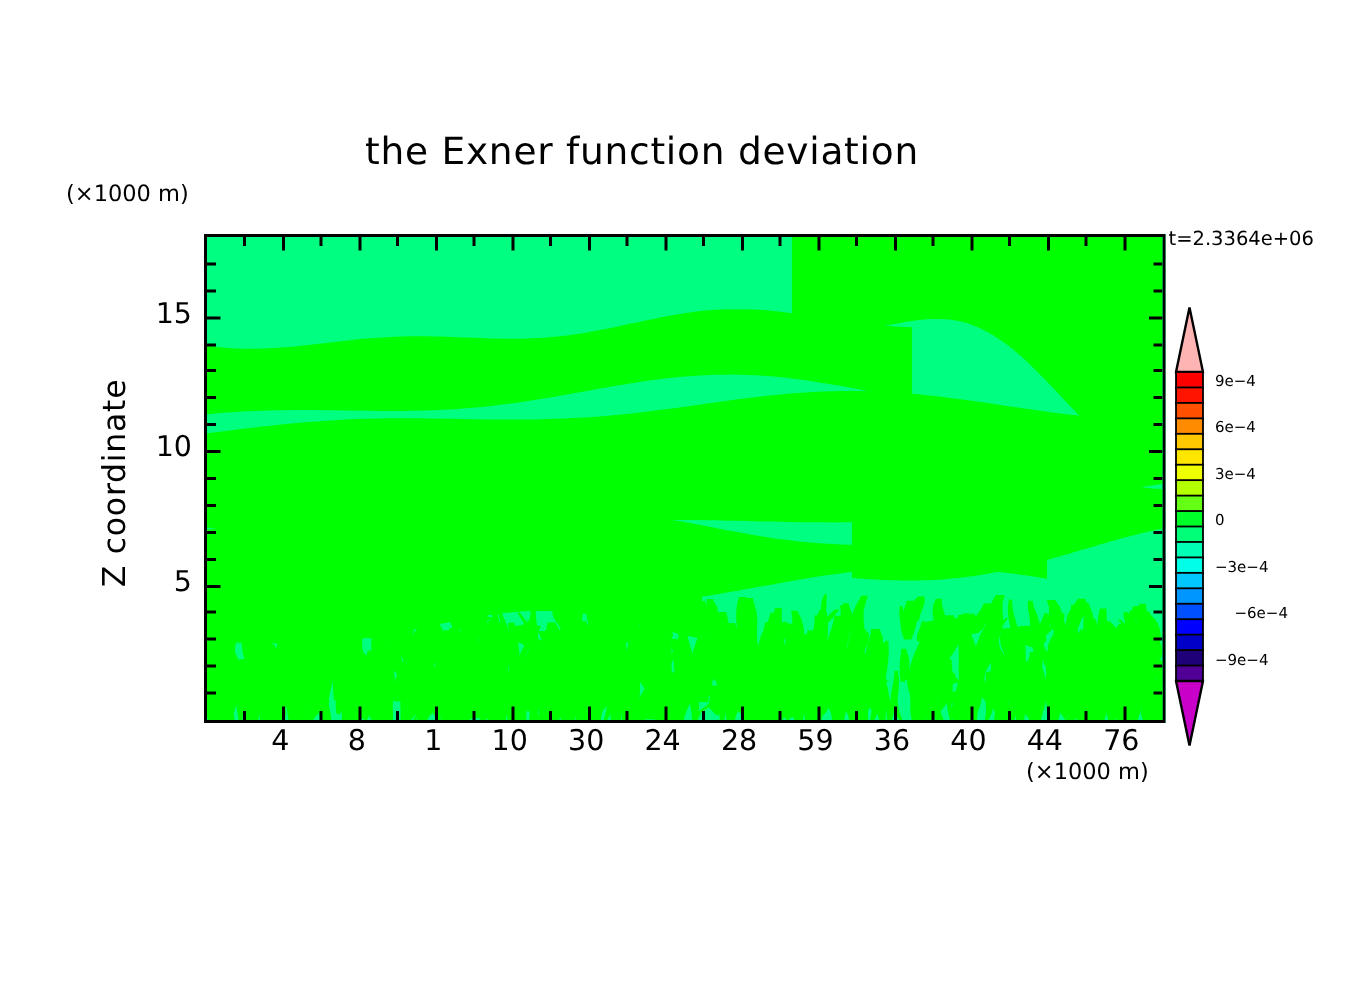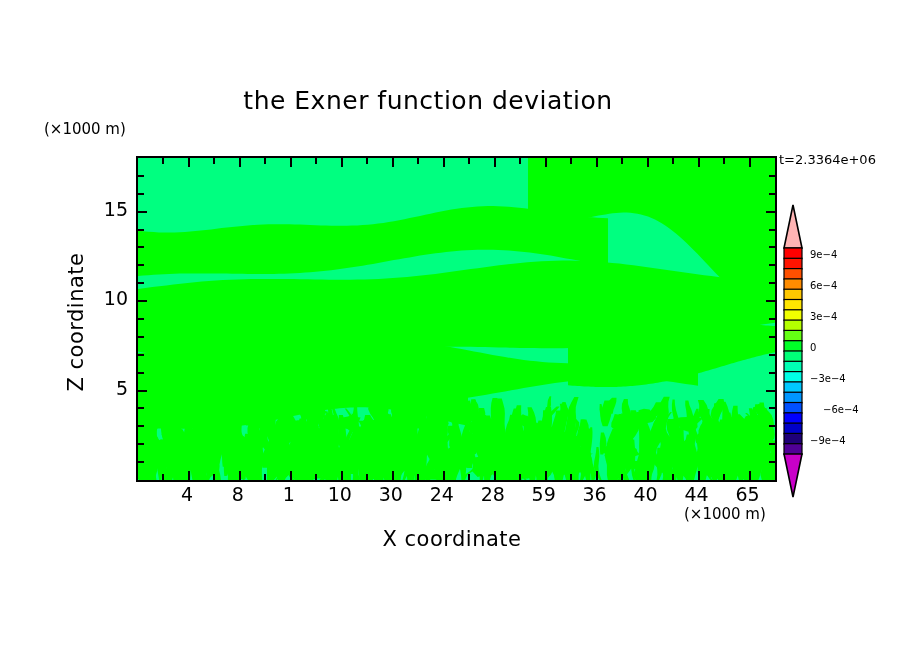--- a/index.html
+++ b/index.html
@@ -172,21 +172,20 @@
 </head>
 <body>
 
 <div id="figure">
 
   <div class="txt" id="chart-title">the Exner function deviation</div>
 
   <div class="txt" id="y-unit-label">(×1000 m)</div>
   <div class="txt" id="x-unit-label">(×1000 m)</div>
 
-  <div class="txt" id="x-axis-title">X coordinate</div>
   <div class="txt" id="y-axis-title">Z coordinate</div>
 
   <div class="txt" id="time-annotation">t=2.3364e+06</div>
 
   <div id="plot-frame">
     <svg id="plot-canvas" viewBox="0 0 637 322" preserveAspectRatio="none">
         <rect x="0" y="0" width="637" height="322" fill="#00ff80"></rect>
         <g fill="#00ff00">
           <polygon points="390.0,0.0 637.0,0.0 637.0,96.0 637.0,154.4 633.5,153.9 629.9,153.1 626.4,152.0 622.9,150.7 619.4,149.1 615.8,147.3 612.3,145.3 608.8,143.0 605.2,140.5 601.7,137.8 598.2,134.9 594.7,131.8 591.1,128.5 587.6,125.2 584.1,121.7 580.5,118.1 577.0,114.4 573.5,110.7 570.0,107.0 566.4,103.2 562.9,99.5 559.4,95.8 555.8,92.2 552.3,88.7 548.8,85.2 545.3,81.9 541.7,78.7 538.2,75.7 534.7,72.9 531.1,70.2 527.6,67.8 524.1,65.5 520.6,63.5 517.0,61.6 513.5,60.0 510.0,58.6 506.4,57.4 502.9,56.5 499.4,55.7 495.9,55.2 492.3,54.8 488.8,54.6 485.3,54.6 481.7,54.7 478.2,55.0 474.7,55.3 471.2,55.8 467.6,56.4 464.1,57.0 460.6,57.6 457.0,58.3 453.5,58.9 450.0,59.6 446.5,60.2 442.9,60.7 439.4,61.2 435.9,61.6 432.3,61.9 428.8,62.0 425.3,62.0 421.8,61.9 418.2,61.6 414.7,61.2 411.2,60.6 407.6,59.8 404.1,58.9 400.6,57.8 397.1,56.6 393.5,55.2 390.0,53.6"></polygon>
           <polygon points="0.0,72.6 5.2,73.2 10.4,73.7 15.7,74.1 20.9,74.4 26.1,74.5 31.3,74.5 36.6,74.4 41.8,74.2 47.0,73.9 52.2,73.5 57.4,73.1 62.7,72.5 67.9,72.0 73.1,71.4 78.3,70.8 83.6,70.1 88.8,69.5 94.0,69.0 99.2,68.4 104.4,67.9 109.7,67.5 114.9,67.1 120.1,66.8 125.3,66.5 130.6,66.3 135.8,66.2 141.0,66.2 146.2,66.2 151.4,66.3 156.7,66.4 161.9,66.6 167.1,66.8 172.3,67.0 177.6,67.2 182.8,67.4 188.0,67.6 193.2,67.7 198.4,67.8 203.7,67.8 208.9,67.8 214.1,67.6 219.3,67.4 224.6,67.1 229.8,66.7 235.0,66.2 240.2,65.6 245.4,64.9 250.7,64.1 255.9,63.2 261.1,62.2 266.3,61.2 271.6,60.1 276.8,59.0 282.0,57.9 287.2,56.8 292.4,55.7 297.7,54.6 302.9,53.5 308.1,52.5 313.3,51.6 318.6,50.8 323.8,50.0 329.0,49.4 334.2,48.9 339.4,48.5 344.7,48.2 349.9,48.1 355.1,48.1 360.3,48.2 365.6,48.4 370.8,48.7 376.0,49.2 381.2,49.7 386.4,50.3 391.7,51.0 396.9,51.8 402.1,52.5 407.3,53.3 412.6,54.1 417.8,54.9 423.0,55.7 428.2,56.4 433.4,57.1 438.7,57.8 443.9,58.4 449.1,58.9 454.3,59.3 459.6,59.7 464.8,60.0 470.0,60.2 470.0,108.3 464.8,107.4 459.6,106.4 454.3,105.4 449.1,104.4 443.9,103.3 438.7,102.3 433.4,101.3 428.2,100.4 423.0,99.4 417.8,98.5 412.6,97.6 407.3,96.8 402.1,96.0 396.9,95.2 391.7,94.6 386.4,93.9 381.2,93.4 376.0,92.9 370.8,92.5 365.6,92.2 360.3,92.0 355.1,91.8 349.9,91.7 344.7,91.8 339.4,91.8 334.2,92.0 329.0,92.3 323.8,92.6 318.6,93.0 313.3,93.5 308.1,94.0 302.9,94.7 297.7,95.3 292.4,96.0 287.2,96.8 282.0,97.6 276.8,98.5 271.6,99.4 266.3,100.3 261.1,101.2 255.9,102.1 250.7,103.1 245.4,104.0 240.2,105.0 235.0,105.9 229.8,106.8 224.6,107.7 219.3,108.5 214.1,109.3 208.9,110.1 203.7,110.8 198.4,111.5 193.2,112.2 188.0,112.8 182.8,113.3 177.6,113.8 172.3,114.2 167.1,114.6 161.9,115.0 156.7,115.2 151.4,115.5 146.2,115.7 141.0,115.8 135.8,115.9 130.6,116.0 125.3,116.0 120.1,116.0 114.9,116.0 109.7,115.9 104.4,115.8 99.2,115.8 94.0,115.7 88.8,115.6 83.6,115.5 78.3,115.5 73.1,115.4 67.9,115.4 62.7,115.4 57.4,115.4 52.2,115.5 47.0,115.5 41.8,115.6 36.6,115.8 31.3,116.0 26.1,116.2 20.9,116.5 15.7,116.8 10.4,117.2 5.2,117.6 0.0,118.1"></polygon>
@@ -821,21 +820,21 @@
       <div class="ticklabel-x" style="left: 237.92px;">8</div>
       <div class="ticklabel-x" style="left: 288.88px;">1</div>
       <div class="ticklabel-x" style="left: 339.84px;">10</div>
       <div class="ticklabel-x" style="left: 390.8px;">30</div>
       <div class="ticklabel-x" style="left: 441.76px;">24</div>
       <div class="ticklabel-x" style="left: 492.72px;">28</div>
       <div class="ticklabel-x" style="left: 543.68px;">59</div>
       <div class="ticklabel-x" style="left: 594.64px;">36</div>
       <div class="ticklabel-x" style="left: 645.6px;">40</div>
       <div class="ticklabel-x" style="left: 696.56px;">44</div>
-      <div class="ticklabel-x" style="left: 747.52px;">65</div>
+      <div class="ticklabel-x" style="left: 747.52px;">76</div>
     </div>
   <div id="yticklabels">
       <div class="ticklabel-y" style="top: 388.556px;">5</div>
       <div class="ticklabel-y" style="top: 299.111px;">10</div>
       <div class="ticklabel-y" style="top: 209.667px;">15</div>
     </div>
 
   <div id="colorbar">
     <svg id="colorbar-svg" viewBox="0 0 20 294" preserveAspectRatio="none">
         <polygon points="10,1 19,44 1,44" fill="#ffb4b4" stroke="#000" stroke-width="1.6"></polygon>

